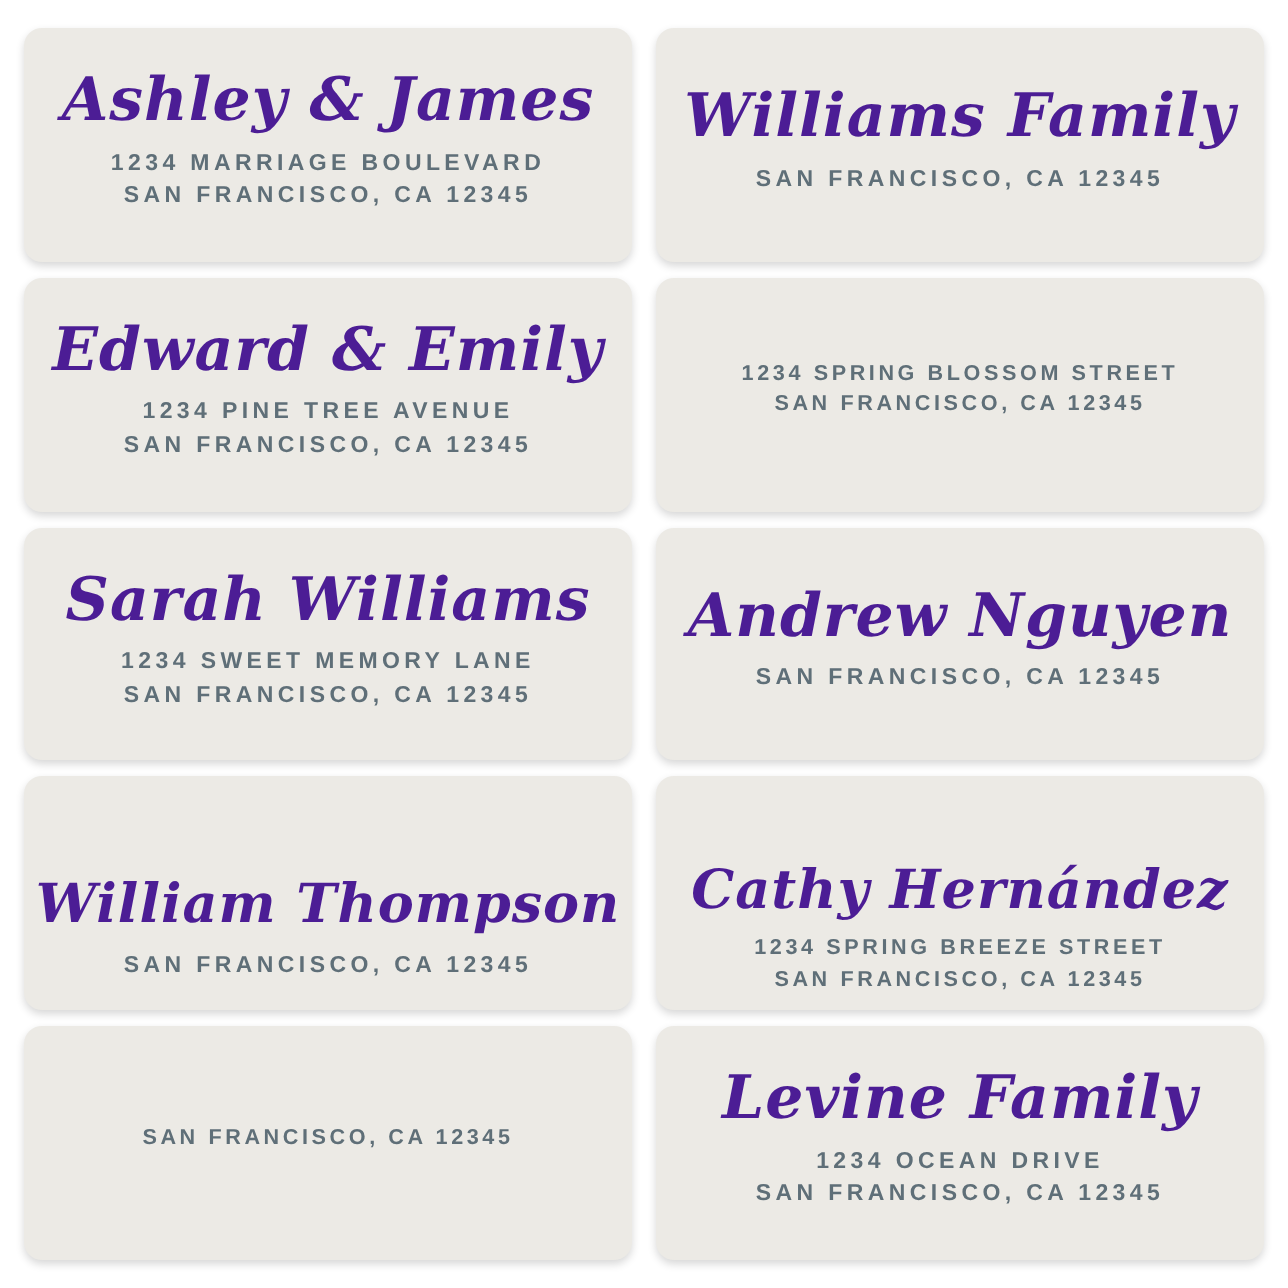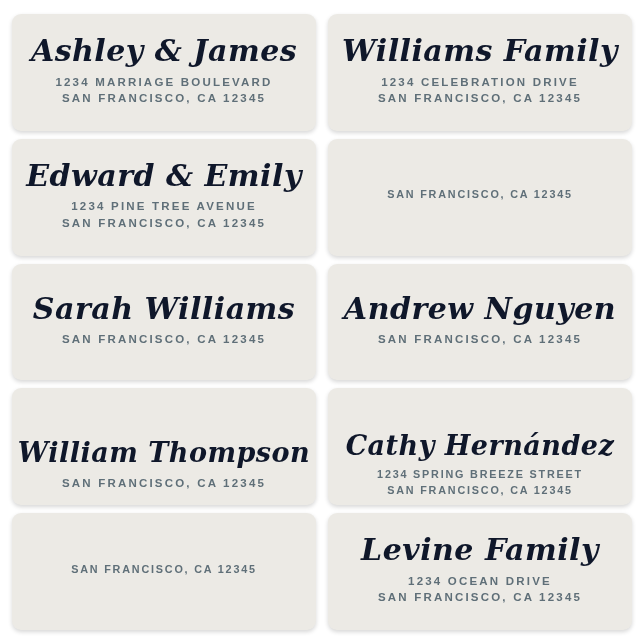--- a/index.html
+++ b/index.html
@@ -34,21 +34,21 @@
     align-items: center;
     justify-content: center;
     box-sizing: border-box;
     padding: 6px 10px 10px 10px;
     overflow: hidden;
   }
   .label-name {
     font-family: "DejaVu Serif", serif;
     font-style: italic;
     font-weight: 700;
-    color: #0f172a;
+    color: #4c1d95;
     font-size: 30px;
     line-height: 1.12;
     letter-spacing: 0.5px;
     text-align: center;
     white-space: nowrap;
     margin-bottom: 6px;
   }
   .label-line {
     font-family: "Liberation Sans", sans-serif;
     font-weight: 700;
@@ -75,36 +75,37 @@
 <div class="sheet">
 
   <div class="label">
     <div class="label-name">Ashley &amp; James</div>
     <div class="label-line">1234 MARRIAGE BOULEVARD</div>
     <div class="label-line">SAN FRANCISCO, CA 12345</div>
   </div>
 
   <div class="label">
     <div class="label-name">Williams Family</div>
-    <div class="label-line">1234 CELEBRATION DRIVE</div>
     <div class="label-line">SAN FRANCISCO, CA 12345</div>
   </div>
 
   <div class="label">
     <div class="label-name">Edward &amp; Emily</div>
     <div class="label-line">1234 PINE TREE AVENUE</div>
     <div class="label-line">SAN FRANCISCO, CA 12345</div>
   </div>
 
   <div class="label">
+    <div class="label-line long">1234 SPRING BLOSSOM STREET</div>
     <div class="label-line long">SAN FRANCISCO, CA 12345</div>
   </div>
 
   <div class="label">
     <div class="label-name">Sarah Williams</div>
+    <div class="label-line">1234 SWEET MEMORY LANE</div>
     <div class="label-line">SAN FRANCISCO, CA 12345</div>
   </div>
 
   <div class="label">
     <div class="label-name">Andrew Nguyen</div>
     <div class="label-line">SAN FRANCISCO, CA 12345</div>
   </div>
 
   <div class="label">
     <div class="label-name long">William Thompson</div>

